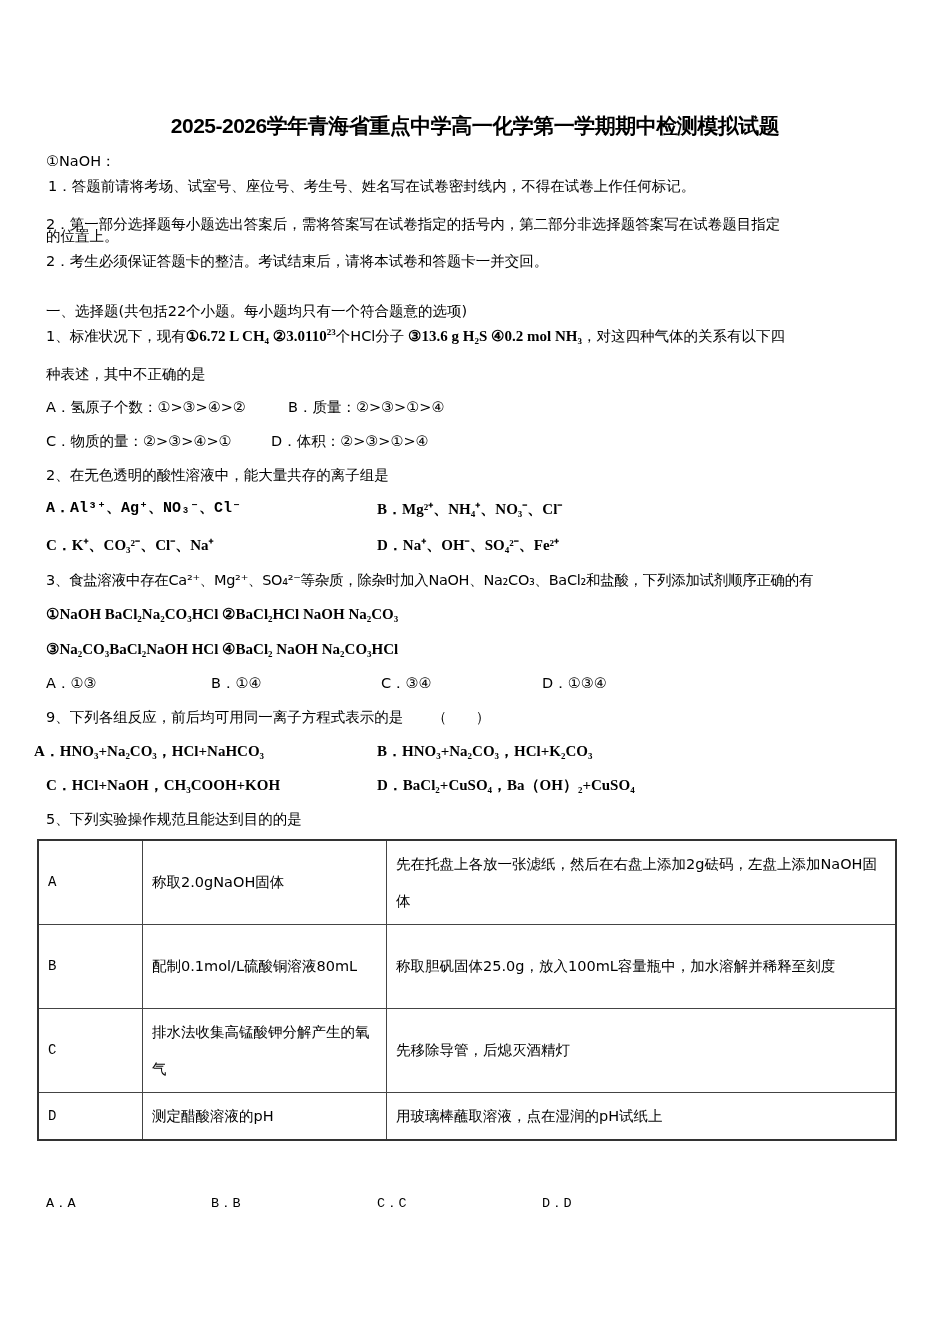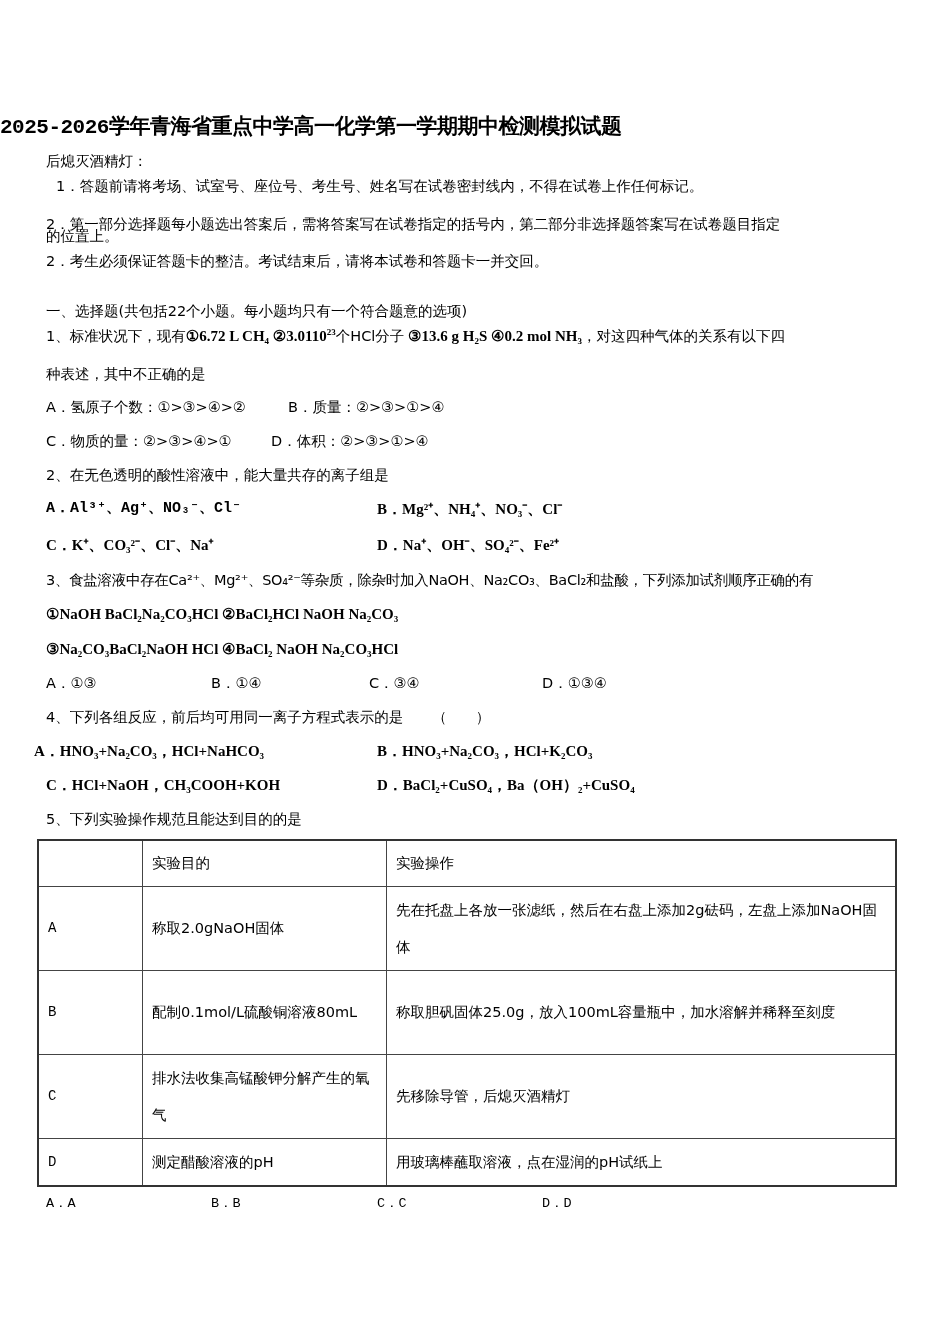--- a/index.html
+++ b/index.html
@@ -1,20 +1,20 @@
 <!DOCTYPE html>
 <html><head>
 <meta charset="utf-8">
 <style>
   html, body { margin:0; padding:0; background:#fff; }
   body { width:950px; height:1344px; position:relative; overflow:hidden; color:#000;
          font-family:"DejaVu Sans", sans-serif; }
   .abs { position:absolute; white-space:nowrap; }
-  .title { left:0; width:950px; text-align:left; top:112px; font-size:21px; font-weight:bold;
-           font-family:Liberation Mono, monospace; letter-spacing:-0.5px; }
+  .title { left:0; width:950px; text-align:center; top:112px; font-size:21px; font-weight:bold;
+           font-family:Liberation Sans, sans-serif; letter-spacing:-0.5px; }
   .t { font-size:14.5px; line-height:20px; }
   .b { font-weight:bold; font-family:"Liberation Serif", serif; font-size:15px; }
   sub, sup { font-size:9px; line-height:0; }
   sub { vertical-align:-3px; }
   sup { vertical-align:6px; }
   table.exp { position:absolute; left:37px; top:839px; width:860px; border-collapse:collapse;
               border:2px solid #333; font-size:14.5px; }
   table.exp td { border:1.5px solid #444; padding:0 9px; vertical-align:middle; line-height:37px; }
   table.exp td.c0 { width:85px; font-family:"Liberation Mono", monospace; font-size:14px; }
   table.exp td.c1 { width:225px; }
@@ -22,22 +22,22 @@
   .r1 td, .r2 td, .r3 td { height:83px; }
   .r4 td { height:46px; vertical-align:top; line-height:38px; }
   .mono { font-family:"Liberation Mono", monospace; font-size:13.5px; }
 </style>
 </head>
 <body>
 
 <div class="abs title">2025-2026学年青海省重点中学高一化学第一学期期中检测模拟试题</div>
 
 <div>
-  <div class="abs t" style="left:46px;top:151px;">后熄灭酒精灯：</div>
-  <div class="abs t" style="left:56px;top:176px;text-align:right;">1．答题前请将考场、试室号、座位号、考生号、姓名写在试卷密封线内，不得在试卷上作任何标记。</div>
+  <div class="abs t" style="left:46px;top:151px;">①NaOH：</div>
+  <div class="abs t" style="left:48px;top:176px;text-align:right;">1．答题前请将考场、试室号、座位号、考生号、姓名写在试卷密封线内，不得在试卷上作任何标记。</div>
   <div class="abs t" style="left:46px;top:214px;">2．第一部分选择题每小题选出答案后，需将答案写在试卷指定的括号内，第二部分非选择题答案写在试卷题目指定</div>
   <div class="abs t" style="left:46px;top:226px;">的位置上。</div>
   <div class="abs t" style="left:46px;top:251px;">2．考生必须保证答题卡的整洁。考试结束后，请将本试卷和答题卡一并交回。</div>
 </div>
 
 <div class="abs t" style="left:46px;top:301px;">一、选择题(共包括22个小题。每小题均只有一个符合题意的选项)</div>
 
 <div class="abs t" style="left:46px;top:326px;">
   <span>1、</span><span>标准状况下，现有</span><span class="b"><span>①6.72 L CH</span><sub>4</sub> <span>②3.0110</span><sup>23</sup></span><span>个HCl分子</span><span class="b"> <span>③13.6 g H</span><sub>2</sub><span>S</span> <span>④0.2 mol NH</span><sub>3</sub></span><span>，对这四种气体的关系有以下四</span>
 </div>
@@ -51,38 +51,33 @@
 <div class="abs t b" style="left:46px;top:499px;font-family:Liberation Mono, monospace;">A．Al³⁺、Ag⁺、NO₃⁻、Cl⁻</div>
 <div class="abs t b" style="left:377px;top:499px;">B．Mg²⁺、NH₄⁺、NO₃⁻、Cl⁻</div>
 <div class="abs t b" style="left:46px;top:535px;">C．K⁺、CO₃²⁻、Cl⁻、Na⁺</div>
 <div class="abs t b" style="left:377px;top:535px;">D．Na⁺、OH⁻、SO₄²⁻、Fe²⁺</div>
 
 <div class="abs t" style="left:46px;top:570px;letter-spacing:-0.3px;">3、食盐溶液中存在Ca²⁺、Mg²⁺、SO₄²⁻等杂质，除杂时加入NaOH、Na₂CO₃、BaCl₂和盐酸，下列添加试剂顺序正确的有</div>
 <div class="abs t b" style="left:46px;top:604px;">①NaOH BaCl₂Na₂CO₃HCl ②BaCl₂HCl NaOH Na₂CO₃</div>
 <div class="abs t b" style="left:46px;top:639px;">③Na₂CO₃BaCl₂NaOH HCl ④BaCl₂ NaOH Na₂CO₃HCl</div>
 <div class="abs t" style="left:46px;top:673px;">A．①③</div>
 <div class="abs t" style="left:211px;top:673px;">B．①④</div>
-<div class="abs t" style="left:369px;top:673px;text-align:right;">C．③④</div>
+<div class="abs t" style="left:381px;top:673px;text-align:right;">C．③④</div>
 <div class="abs t" style="left:542px;top:673px;">D．①③④</div>
 
-<div class="abs t" style="left:46px;top:707px;">4、下列各组反应，前后均可用同一离子方程式表示的是　　（　　）</div>
+<div class="abs t" style="left:46px;top:707px;">9、下列各组反应，前后均可用同一离子方程式表示的是　　（　　）</div>
 <div class="abs t b" style="left:34px;top:741px;">A．HNO₃+Na₂CO₃，HCl+NaHCO₃</div>
 <div class="abs t b" style="left:377px;top:741px;">B．HNO₃+Na₂CO₃，HCl+K₂CO₃</div>
 <div class="abs t b" style="left:46px;top:775px;">C．HCl+NaOH，CH₃COOH+KOH</div>
 <div class="abs t b" style="left:377px;top:775px;">D．BaCl₂+CuSO₄，Ba（OH）₂+CuSO₄</div>
 
 <div class="abs t" style="left:46px;top:809px;">5、下列实验操作规范且能达到目的的是</div>
 
 <table class="exp">
   <tbody>
-      <tr class="r0">
-    <td class="c0"></td>
-    <td class="c1">实验目的</td>
-    <td>实验操作</td>
-  </tr>
   <tr class="r1">
     <td class="c0">A</td>
     <td class="c1"><span class="mono-mix">称取2.0gNaOH固体</span></td>
     <td style="white-space:normal;">先在托盘上各放一张滤纸，然后在右盘上添加2g砝码，左盘上添加NaOH固体</td>
   </tr>
   <tr class="r2">
     <td class="c0">B</td>
     <td class="c1" style="white-space:normal;">配制0.1mol/L硫酸铜溶液80mL</td>
     <td style="white-space:normal;">称取胆矾固体25.0g，放入100mL容量瓶中，加水溶解并稀释至刻度</td>
   </tr>

